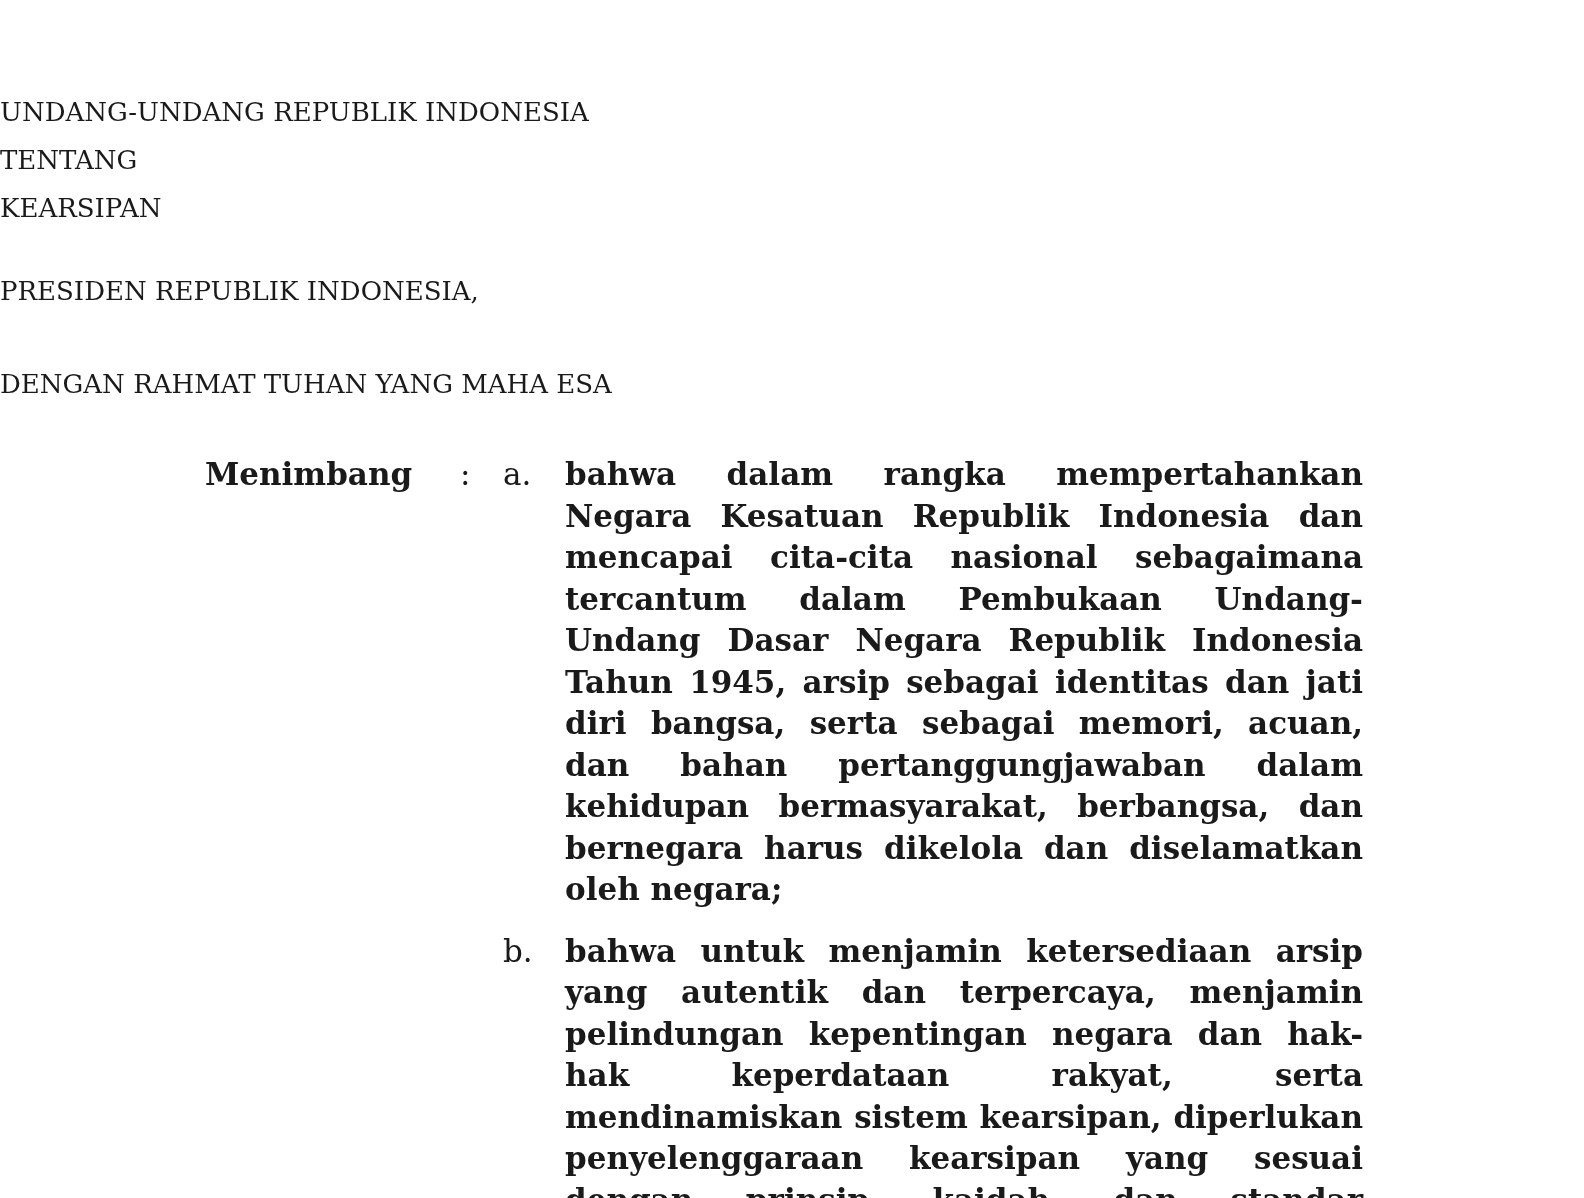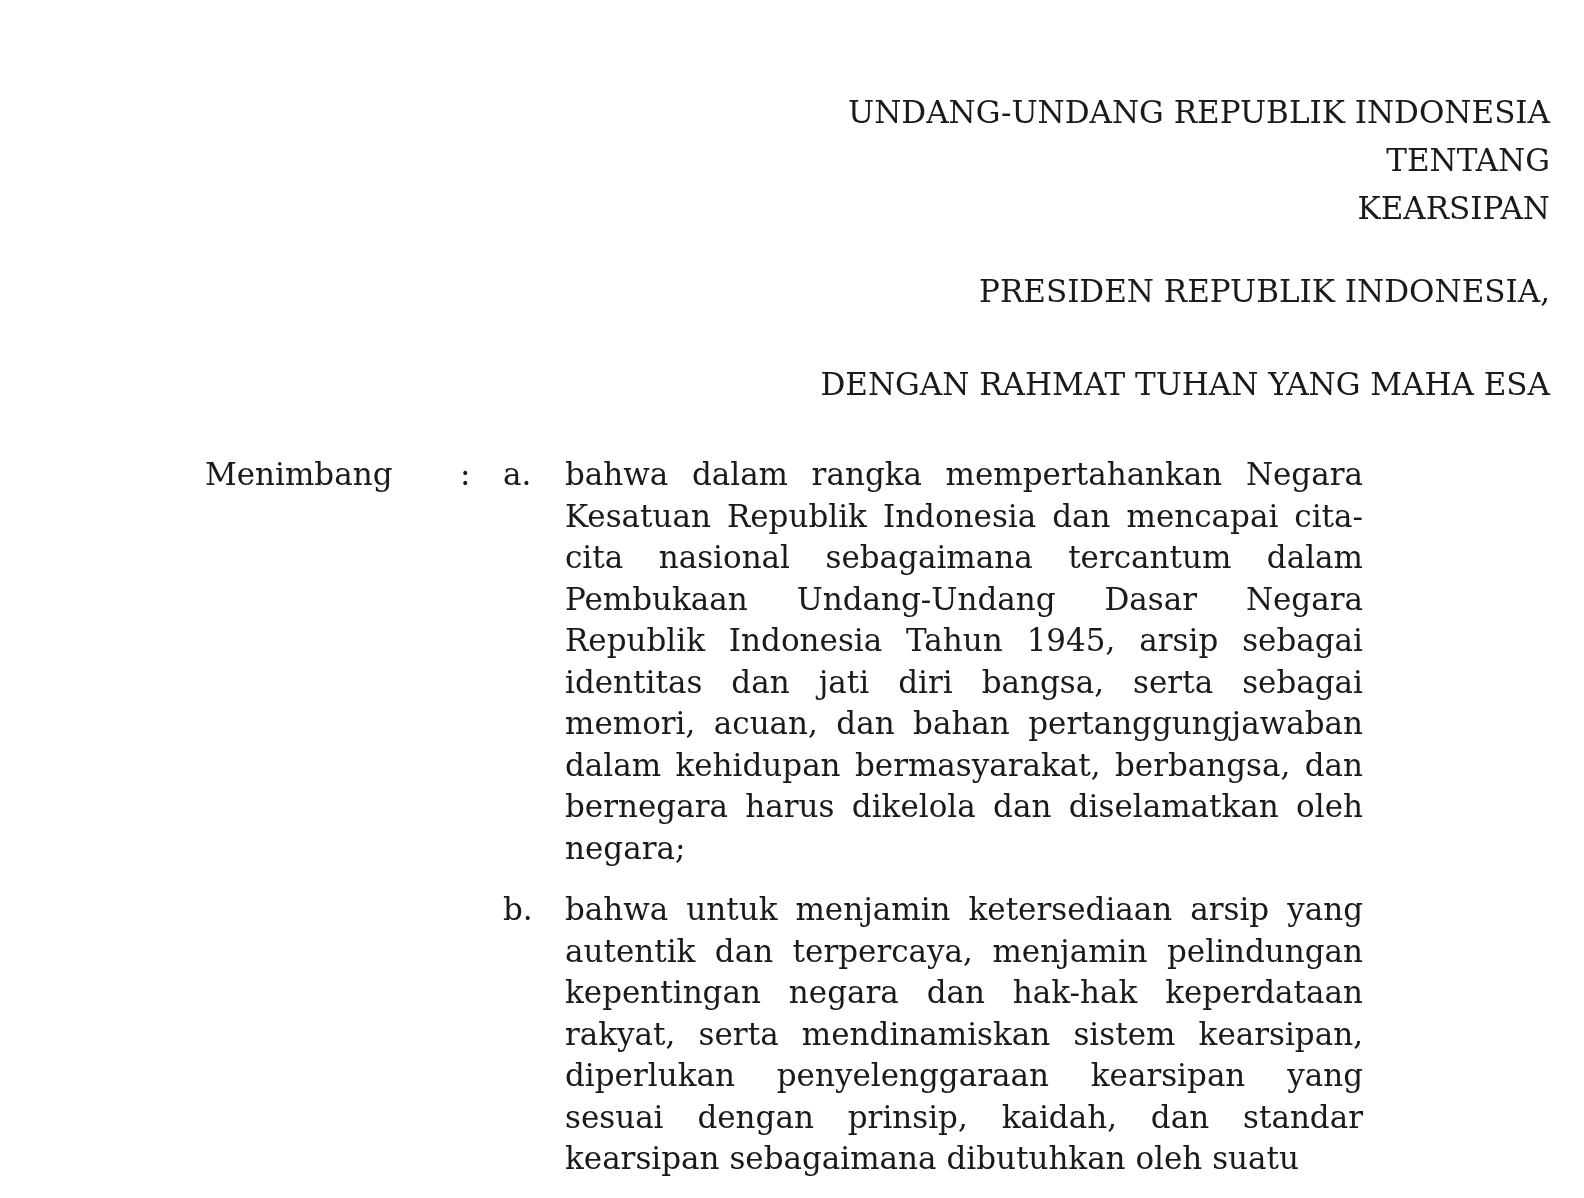--- a/index.html
+++ b/index.html
@@ -8,45 +8,45 @@
     height: 1198px;
     overflow: hidden;
     background: #ffffff;
     color: #1a1a1a;
     font-family: "DejaVu Serif", "Liberation Serif", serif;
     -webkit-font-smoothing: antialiased;
   }
   .page { width: 1550px; }
 
   .heading {
-    text-align: right;
-    font-size: 31px;
+    text-align: left;
+    font-size: 26px;
     line-height: 48px;
     white-space: nowrap;
   }
   .title-block { padding-top: 88px; }
   .spread { word-spacing: 0.45em; }
   .invocation { margin-top: 45px; }
   .authority  { margin-top: 35px; }
 
   .considering {
     display: flex;
     align-items: flex-start;
     margin-top: 46px;
     padding-left: 205px;
     font-size: 31px;
     line-height: 41.5px;
   }
-  .c-label { width: 255px; flex: none; }
+  .c-label { width: 255px; flex: none; font-weight: bold; }
   .c-colon { width: 43px;  flex: none; }
   .c-items { width: 860px; flex: none; }
   .c-item  { display: flex; align-items: flex-start; }
   .c-item + .c-item { margin-top: 20px; }
   .marker  { width: 62px; flex: none; }
-  .itext   { width: 798px; text-align: justify; }
+  .itext   { width: 798px; text-align: justify; font-weight: bold; }
 </style>
 </head>
 <body>
 
 <div class="page">
 
   <div class="title-block">
     <div class="heading">UNDANG-UNDANG REPUBLIK INDONESIA</div>
     <div class="heading">TENTANG</div>
     <div class="heading">KEARSIPAN</div>

